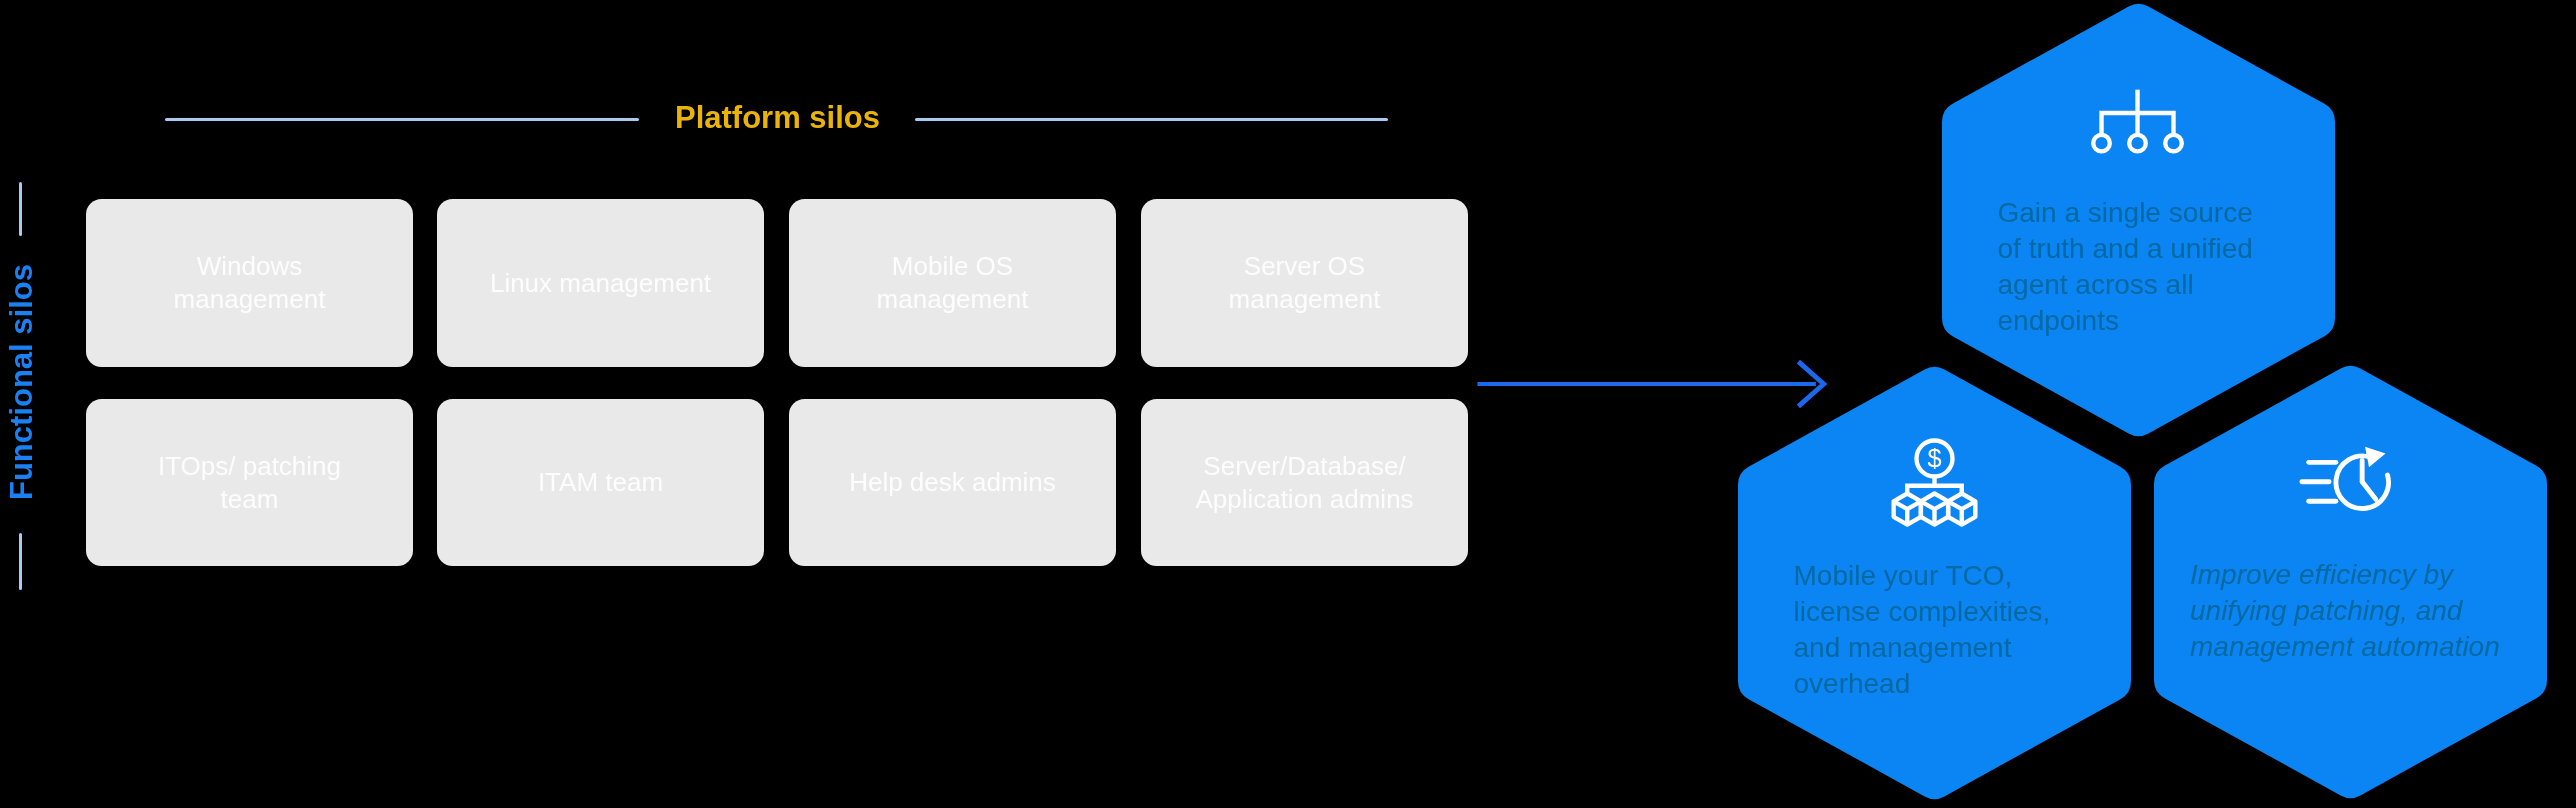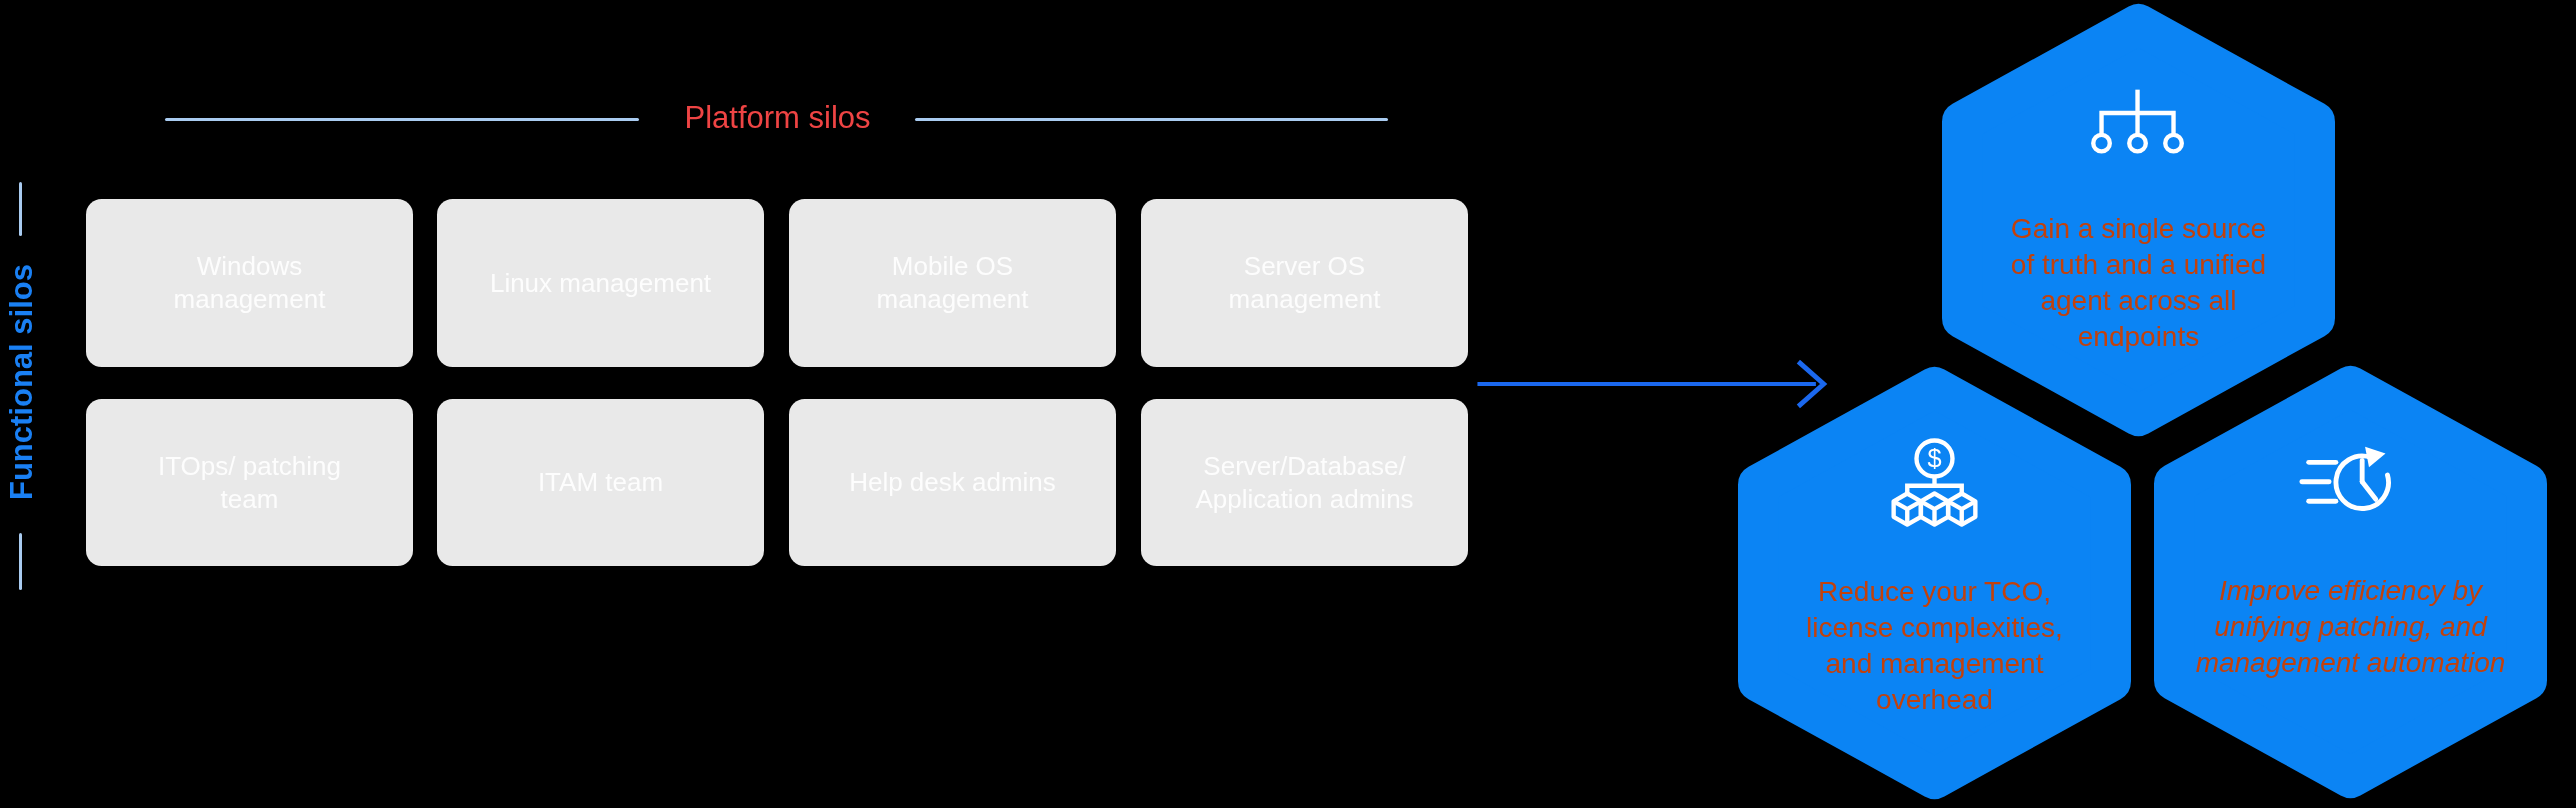--- a/index.html
+++ b/index.html
@@ -16,21 +16,21 @@
     display:flex;align-items:center;justify-content:center;
     writing-mode:vertical-rl;transform:rotate(180deg);
     font-size:31px;font-weight:700;color:#1a80f4;white-space:nowrap;
   }
   
   .h-line{position:absolute;top:118px;height:2.9px;background:#a9cbf0;border-radius:1.9px;}
   .h-line-left{left:165px;width:474px;}
   .h-line-right{left:915px;width:473px;}
   .h-label{
     position:absolute;left:622px;top:100px;width:311px;text-align:center;
-    font-size:31px;font-weight:400;color:#ef4444;white-space:nowrap;
+    font-size:31px;font-weight:700;color:#eab308;white-space:nowrap;
   }
   
   .silo-box{
     position:absolute;width:327px;height:168px;background:#e9e9e9;border-radius:15.6px;
     display:flex;align-items:center;justify-content:center;text-align:center;
     color:#fdfdfd;font-size:26px;line-height:33px;font-weight:400;
     padding:0 49px;box-sizing:border-box;
   }
   .r1{top:199px;}
   .r2{top:399px;height:167px;}
@@ -38,22 +38,22 @@
   
   .flow-arrow{position:absolute;left:1458px;top:345px;}
   
   .hex{position:absolute;width:393px;height:434px;}
   .hex-1{left:1942px;top:2.9px;}
   .hex-2{left:1738px;top:366px;}
   .hex-3{left:2154px;top:365px;}
   .hex svg.hex-svg{position:absolute;left:0;top:0;}
   .hex-bg{fill:#0b84f4;stroke:#0b84f4;stroke-width:42;stroke-linejoin:round;}
   .hex-text{
-    position:absolute;left:0;right:0;top:192px;margin:16px auto;text-align:center;
-    color:#c2410c;font-size:28px;line-height:36px;font-weight:400;
+    position:absolute;left:0;right:0;top:192px;margin:0 auto;
+    color:#0369a1;font-size:28px;line-height:36px;font-weight:400;
   }
   .hex-1 .hex-text,.hex-2 .hex-text{width:282px;}
   .hex-3 .hex-text{width:321px;font-style:italic;}
   .icon-stroke{fill:none;stroke:#ffffff;stroke-width:4.5;}
   .icon-stroke-5{fill:none;stroke:#ffffff;stroke-width:5;stroke-linecap:round;}
   .icon-fill{fill:#ffffff;stroke:none;}
   .dollar-glyph{fill:#ffffff;font-size:26px;font-weight:400;font-family:"Liberation Sans","DejaVu Sans",sans-serif;}
 </style>
 </head>
 <body>
@@ -114,21 +114,21 @@
           <path d="M202 131 L216 139 L216 155 L202 163 L188 155 L188 139 Z"></path>
           <path d="M188 139 L202 147 L216 139 M202 147 L202 163"></path>
         </g>
 
         <g class="icon-stroke" stroke-width="4" stroke-linejoin="round">
           <path d="M230 131 L244 139 L244 155 L230 163 L216 155 L216 139 Z"></path>
           <path d="M216 139 L230 147 L244 139 M230 147 L230 163"></path>
         </g>
       </g>
     </svg>
-    <div class="hex-text">Reduce your TCO, license complexities, and management overhead</div>
+    <div class="hex-text">Mobile your TCO, license complexities, and management overhead</div>
   </div>
 
   <div class="hex hex-3">
     <svg class="hex-svg" width="393" height="434" viewBox="0 0 404 446">
       <polygon class="hex-bg" points="202,22 383,122 383,324 202,424 21,324 21,122"></polygon>
       <g>
         <path class="icon-stroke-5" d="M240 113 A27 27 0 1 1 223 95"></path>
         <polygon class="icon-fill" points="217,84 238,91 221,105"></polygon>
         <path class="icon-stroke-5" d="M214 120 V98"></path>
         <path class="icon-stroke-5" d="M214 120 L228 138"></path>

